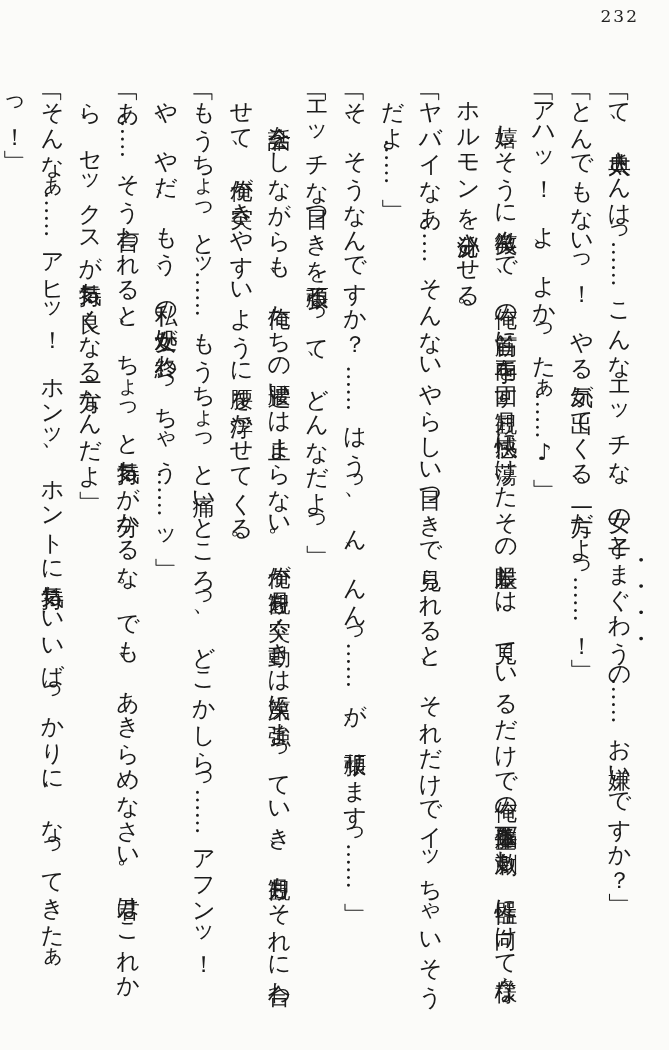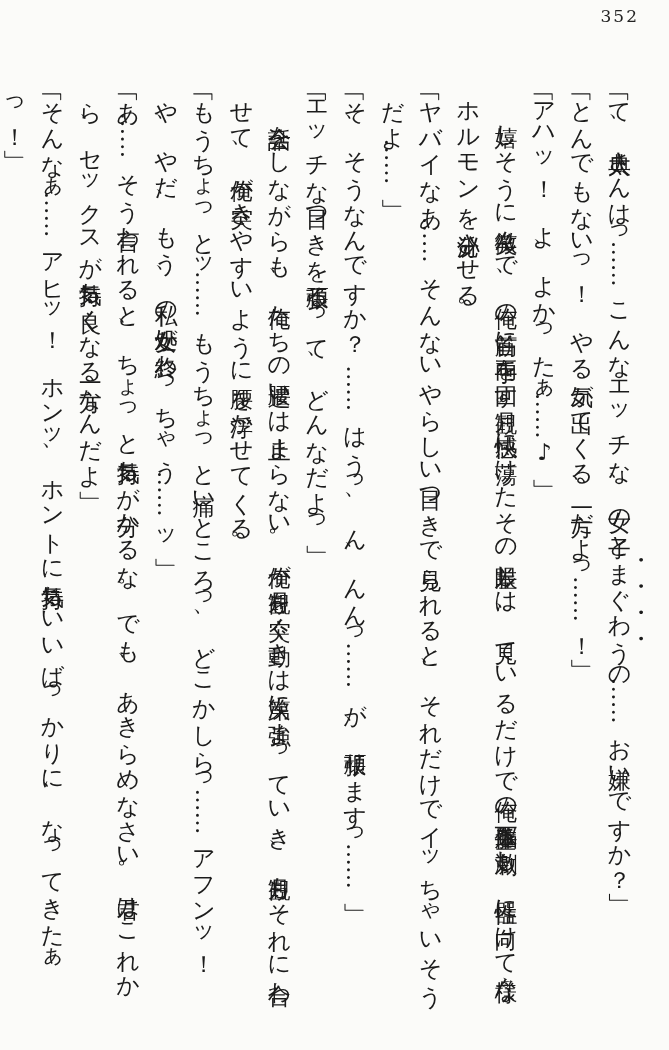--- a/index.html
+++ b/index.html
@@ -47,21 +47,21 @@
   }
   .emph {
     -webkit-text-emphasis: filled dot #1b1b1b;
     text-emphasis: filled dot #1b1b1b;
   }
 </style>
 </head>
 <body>
 
 <div class="book-page">
-  <div class="page-number">352</div>
+  <div class="page-number">232</div>
   <div class="text-block">
       <p>「て、典太さんはっ……こんなエッチな、女の子と<span class="emph">まぐわう</span>の……お嫌いですか？」</p>
       <p>「とんでもないっ！　やる気が出てくる、一方だよっ……！」</p>
       <p>「アハッ！　よ、よかったぁ……♪」</p>
       <p>　嬉しそうに微笑んで、俺の首筋に両手を回す観月。快感に蕩けたその眼差しは、見ているだけで俺の脳下垂体を刺激し、性器に向けて様々なホルモンを分泌させる。</p>
       <p>「ヤバイなあ……そんないやらしい目つきで見られると、それだけでイッちゃいそうだよ……」</p>
       <p>「そ、そうなんですか？　……はうっ、ん、んんっ……が、頑張りますっ……」</p>
       <p>「エッチな目つきを頑張るって、どんなだよっ」</p>
       <p>　会話をしながらも、俺たちの腰遣いは止まらない。俺が観月を突く動きは次第に強まっていき、観月もそれに合わせて、俺が突きやすいように腰を浮かせてくる。</p>
       <p>「もうちょっとッ……もうちょっと痛いところっ、どこかしらっ……アフンッ！　や、やだ、もう、私の処女が終わっちゃう……ッ」</p>

